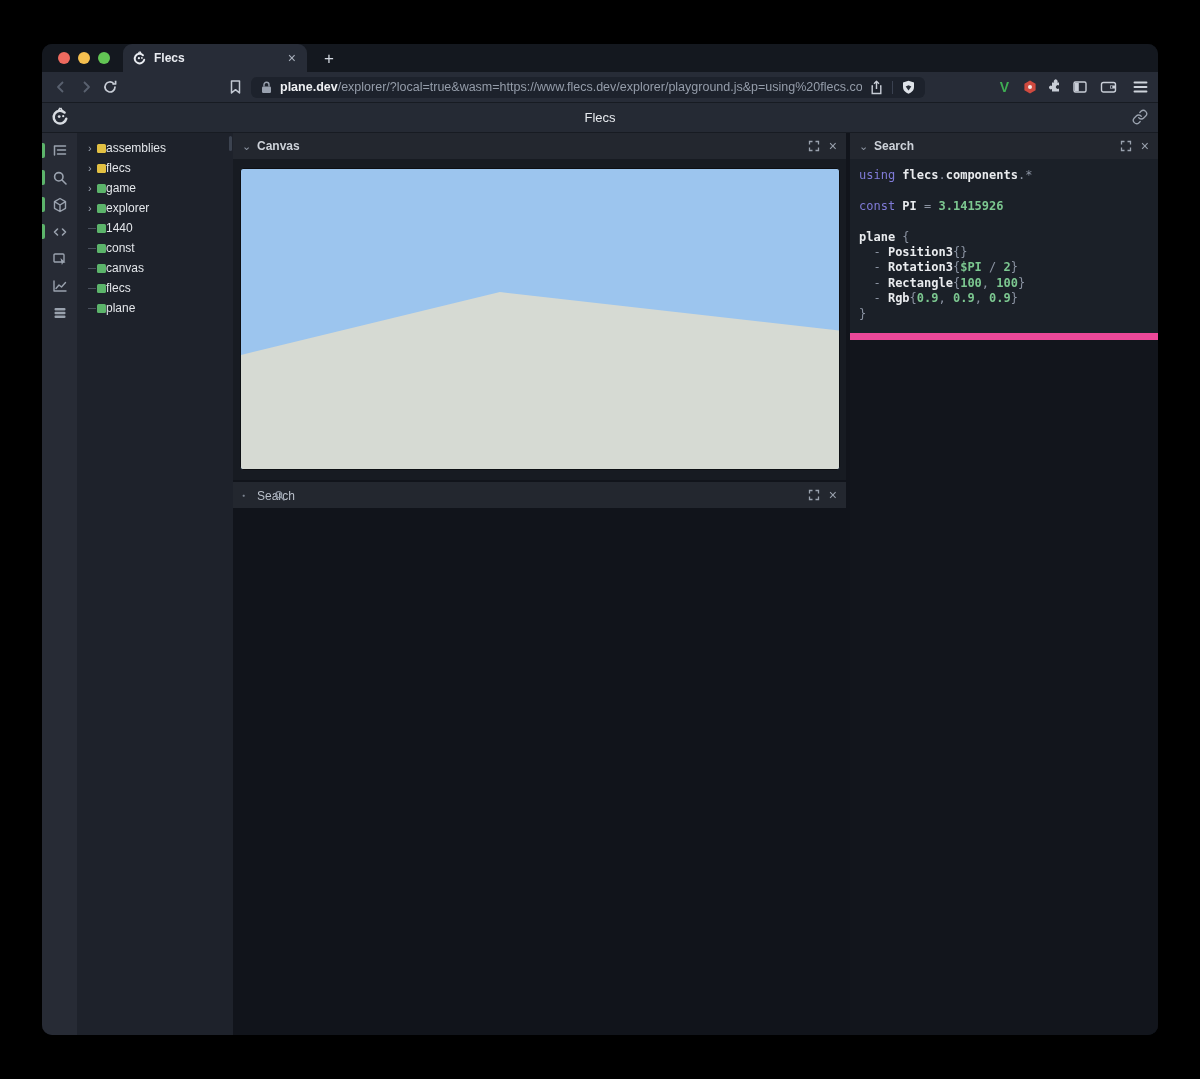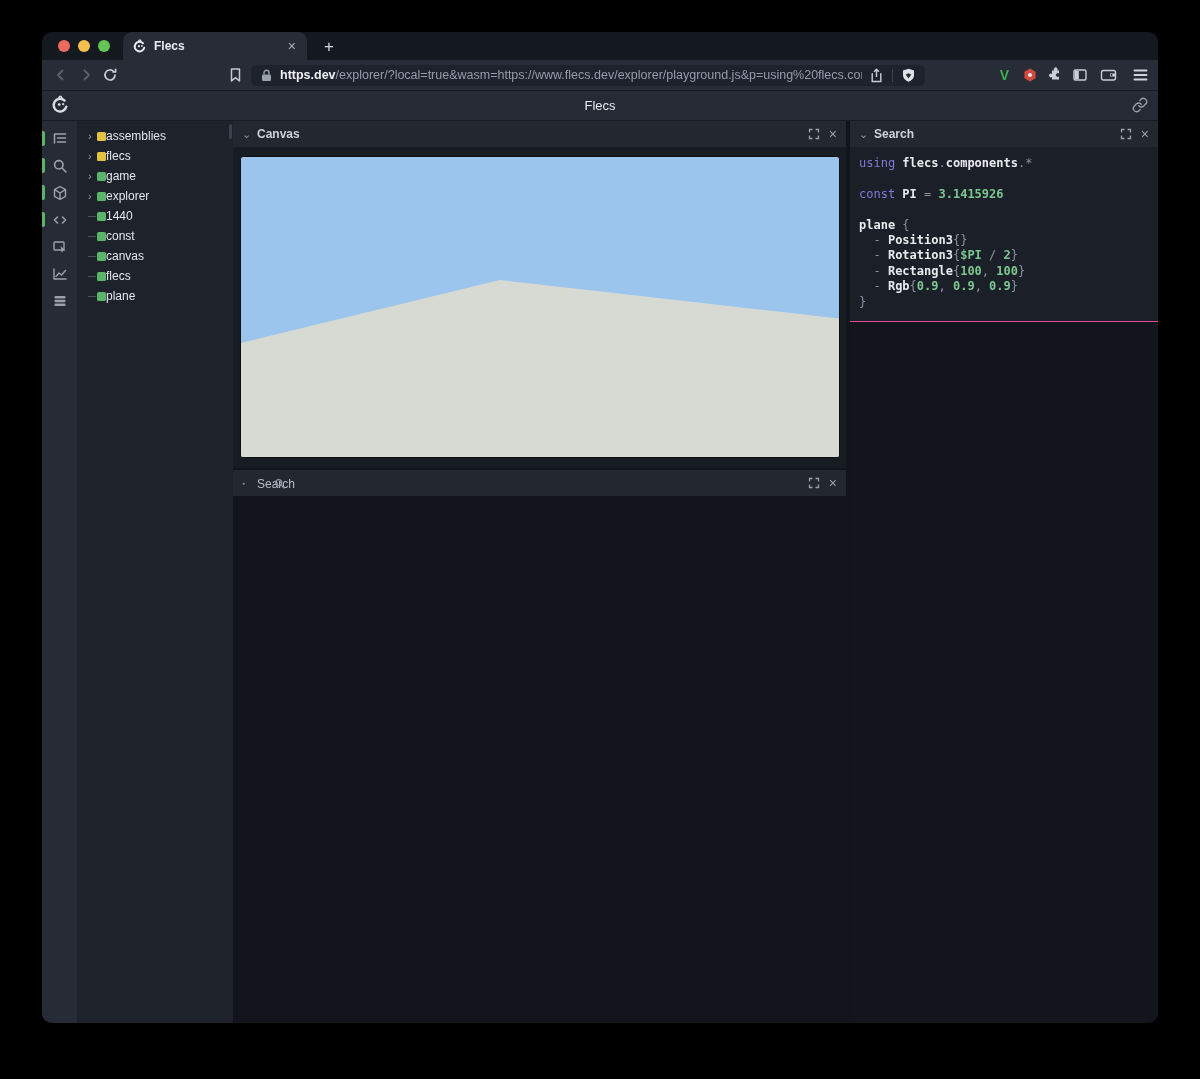--- a/index.html
+++ b/index.html
@@ -1,19 +1,19 @@
 <!DOCTYPE html>
 <html style="--accent-green: #5cb46b; --module-yellow: #e2c043; --sky-blue: #9cc5ee; --ground-gray: #d6dad3; --code-keyword: #807bd8; --code-number: #7cc790; --traffic-red: #ee6a5f; --traffic-yellow: #f5bf4f; --traffic-green: #62c554; --ext-v-green: #3fae53; --ext-hex-red: #cf4a3f;"><head>
 <meta charset="utf-8">
 <style>
   html,body{margin:0;padding:0;background:#000;}
   body{width:1200px;height:1079px;overflow:hidden;font-family:"Liberation Sans",sans-serif;
        -webkit-font-smoothing:antialiased;}
   .stage{position:relative;width:1200px;height:1079px;background:#000;}
-  .window{position:absolute;left:42px;top:32px;width:1116px;height:991px;border-radius:10px;
+  .window{position:absolute;left:42px;top:44px;width:1116px;height:991px;border-radius:10px;
           overflow:hidden;display:flex;flex-direction:column;background:#11141b;}
 
   
   .tabstrip{flex:0 0 28px;background:#14181f;display:flex;align-items:flex-end;}
   .lights{display:flex;gap:8px;padding:0 13px 8px 16px;align-items:center;}
   .light{width:12px;height:12px;border-radius:50%;}
   .tab{height:28px;width:184px;background:#272c37;border-radius:9px 9px 0 0;display:flex;
        align-items:center;padding:0 9px;box-sizing:border-box;}
   .tab .favicon{width:15px;height:15px;flex:0 0 15px;}
   .tab .tlabel{flex:1;margin-left:7px;font-size:12px;font-weight:700;color:#e9ecf1;white-space:nowrap;
@@ -76,21 +76,21 @@
   .viewport{height:300px;border:1px solid #0d0f13;border-radius:3px;position:relative;overflow:hidden;
        background:var(--sky-blue,#9cc5ee);}
   .ground{position:absolute;left:0;top:0;right:0;bottom:0;background:var(--ground-gray,#d6dad3);
        clip-path:polygon(0% 62%, 43.3% 41%, 100% 53.8%, 100% 100%, 0% 100%);}
   .searchheader{margin-top:2px;}
   .centerrest{flex:1;background:#11141b;}
 
   .vdivider{flex:0 0 4px;background:#11141b;}
 
   .editorcol{flex:1;display:flex;flex-direction:column;min-width:0;}
-  .editorcode{background:#1b2028;padding:9px 4px 11px 9px;border-bottom:1px solid #ec4899;
+  .editorcode{background:#1b2028;padding:9px 4px 11px 9px;border-bottom:7px solid #ec4899;
        font-family:"DejaVu Sans Mono",monospace;font-size:12px;line-height:15.4px;white-space:pre;}
   .code-line{min-height:15.4px;}
   .tok-kw{color:var(--code-keyword,#807bd8);}
   .tok-id{color:#e9ebee;font-weight:bold;}
   .tok-pn{color:#8b93a2;}
   .tok-num{color:var(--code-number,#7cc790);font-weight:bold;}
   .editorrest{flex:1;background:#12151c;}
 
   svg{display:block;}
 </style>
@@ -139,21 +139,21 @@
       <div class="bookmarkbtn">
         <svg width="15" height="16" viewBox="0 0 15 16">
             <path d="M3.5 2 h8 v12 l-4-3.3 -4 3.3 z" fill="none" stroke="#c2c8d2" stroke-width="1.5" stroke-linejoin="round"></path>
           </svg>
       </div>
       <div class="addressbar">
         <svg width="11" height="13" viewBox="0 0 11 13">
           <rect x="1" y="5.5" width="9" height="6.5" rx="1.2" fill="#99a1af"></rect>
           <path d="M3 5.5 V3.8 a2.5 2.5 0 0 1 5 0 V5.5" fill="none" stroke="#99a1af" stroke-width="1.4"></path>
         </svg>
-        <div class="url"><span class="domain">https.dev</span><span class="rest">/explorer/?local=true&amp;wasm=https://www.flecs.dev/explorer/playground.js&amp;p=using%20flecs.component…</span></div>
+        <div class="url"><span class="domain">plane.dev</span><span class="rest">/explorer/?local=true&amp;wasm=https://www.flecs.dev/explorer/playground.js&amp;p=using%20flecs.component…</span></div>
         <div class="pillright">
           <svg width="13" height="15" viewBox="0 0 13 15">
             <path d="M3 6 H2.2 V13.5 H10.8 V6 H10" fill="none" stroke="#c8cdd6" stroke-width="1.4"></path>
             <path d="M6.5 1.5 V9 M4 3.8 L6.5 1.3 L9 3.8" fill="none" stroke="#c8cdd6" stroke-width="1.4" stroke-linejoin="round"></path>
           </svg>
           <div class="vsep"></div>
           <svg width="13" height="15" viewBox="0 0 13 15">
             <path d="M6.5 0.8 L12 2.6 V7 c0 3.6-2.8 5.6-5.5 6.8 C3.8 12.6 1 10.6 1 7 V2.6 Z" fill="#dfe3e9"></path>
             <path d="M6.5 5.2 L9.3 6.6 L6.5 10.4 L3.7 6.6 Z" fill="#272c37"></path>
           </svg>

